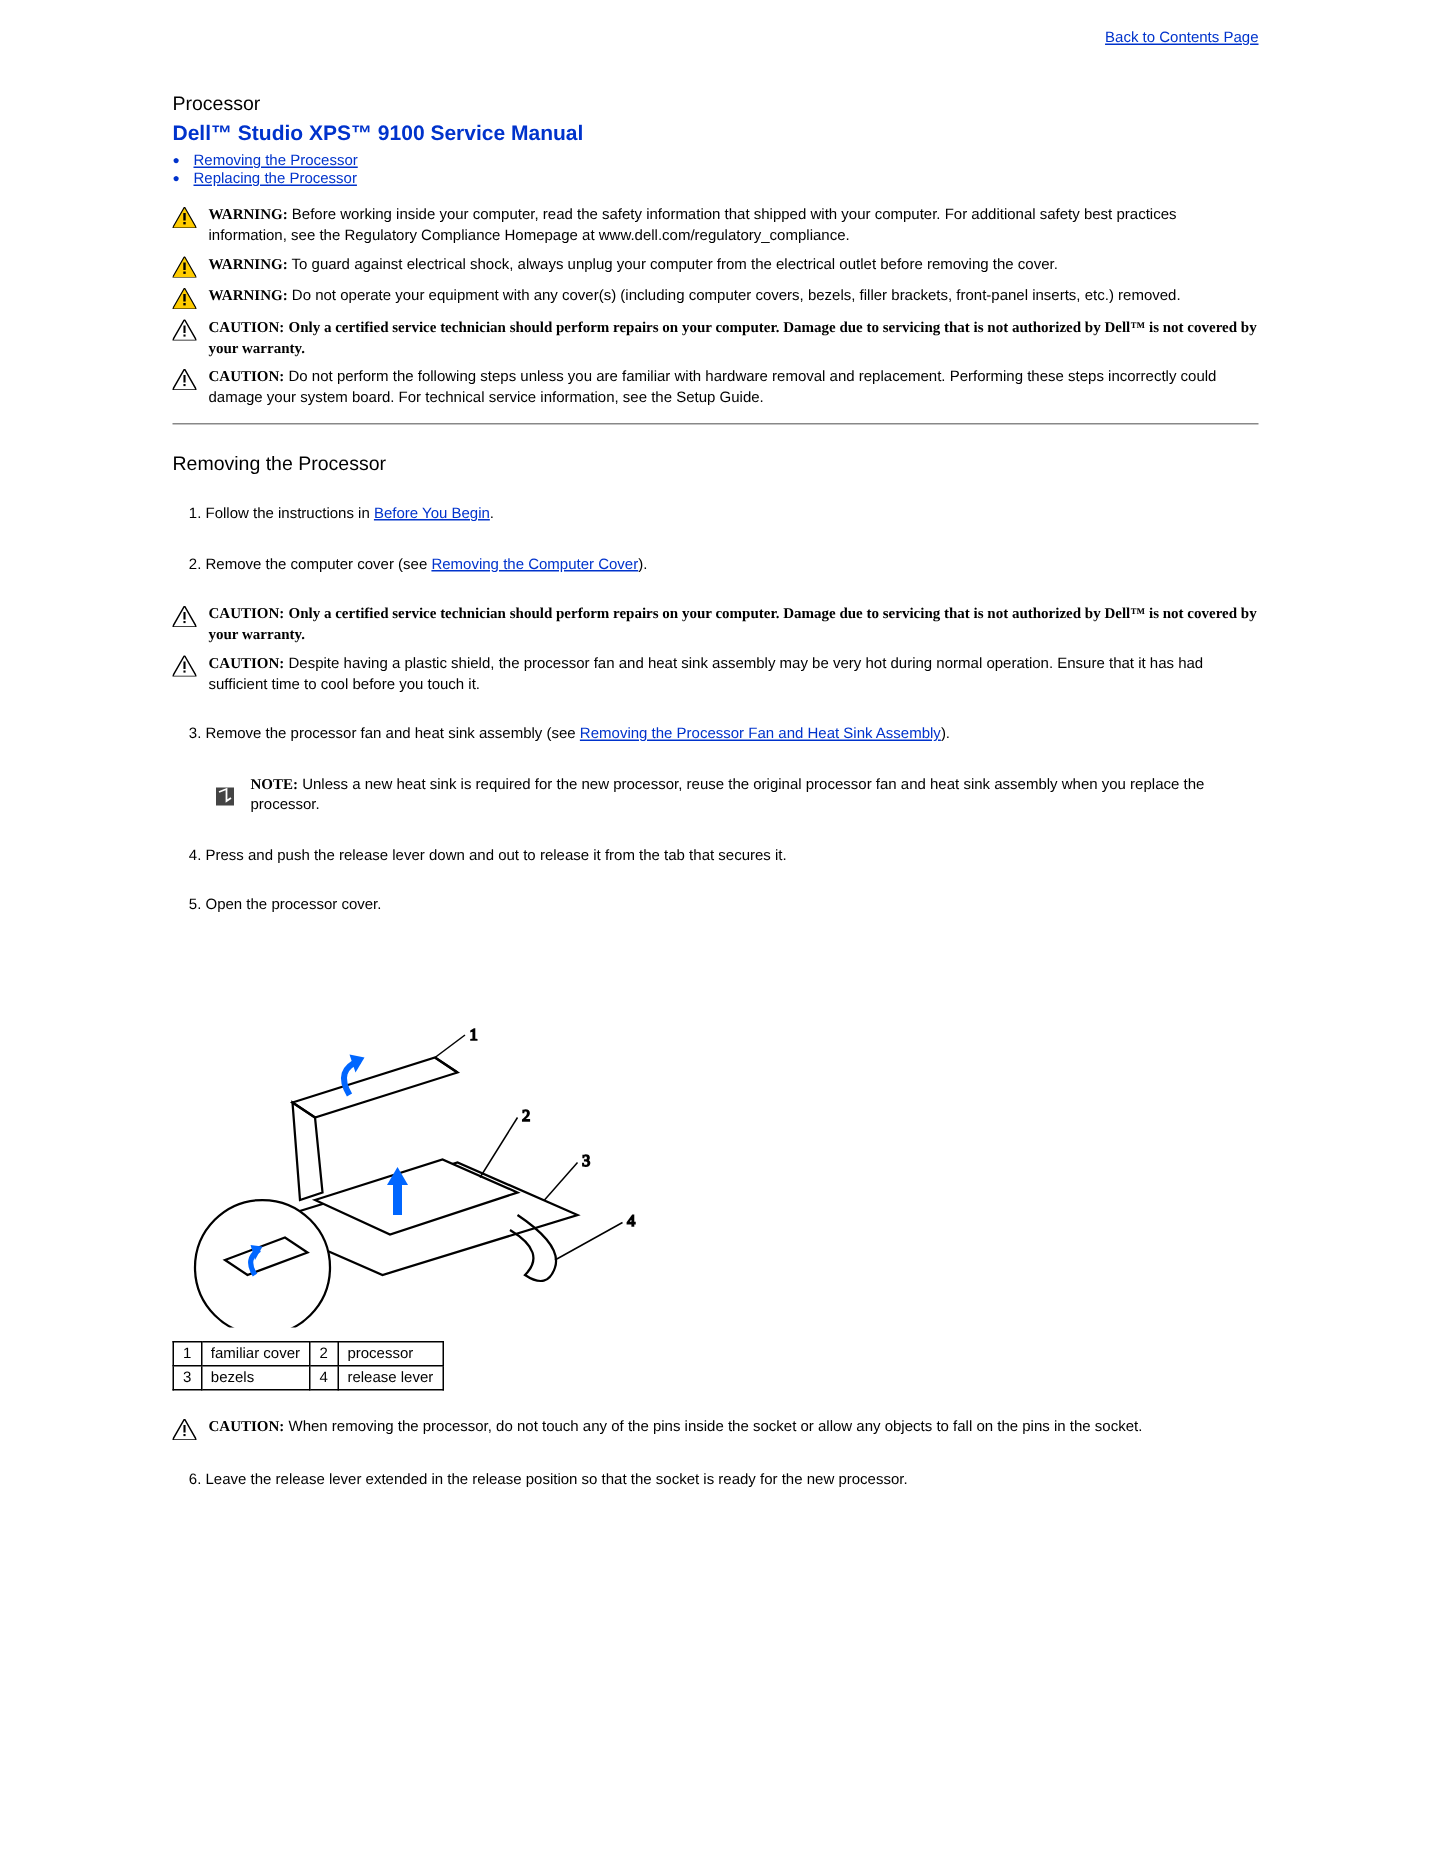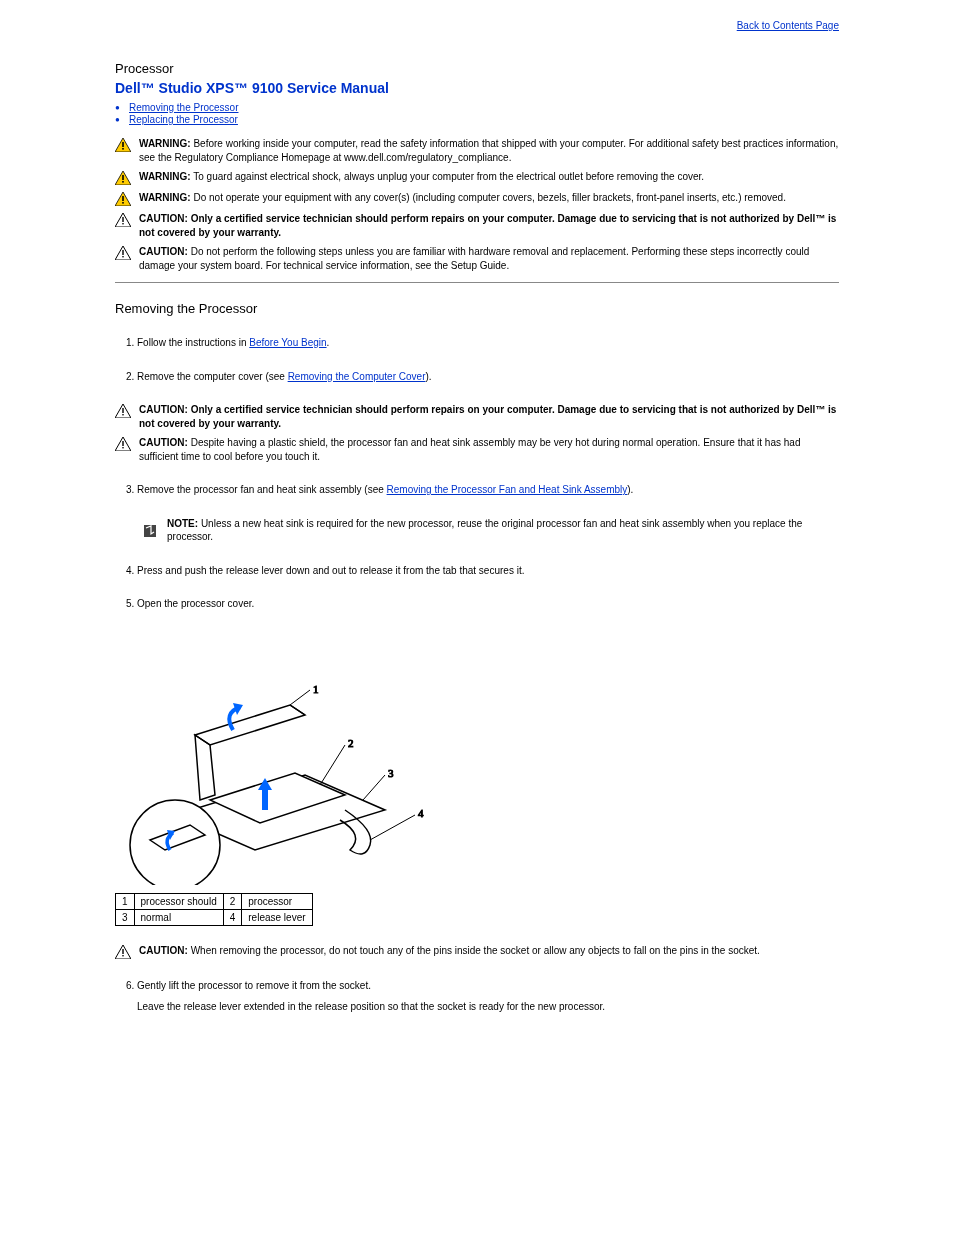--- a/index.html
+++ b/index.html
@@ -42,21 +42,21 @@
     margin: 6px 0;
     line-height: 1.35;
   }
   .callout .icon {
     flex: 0 0 24px;
     display: flex;
     justify-content: flex-start;
     padding-top: 1px;
   }
   .callout .text { flex: 1; }
-  .callout .text b { font-weight: bold; }
+  .callout .text b { font-weight: bold; font-family: Liberation Serif, serif; }
   .tri-warn svg, .tri-caution svg, .note-icon svg { display: block; }
   hr.sep {
     border: none;
     border-top: 1px solid #888;
     margin: 10px 0 18px 0;
   }
   .h2 {
     font-size: 13px;
     margin: 6px 0 10px 0;
   }
@@ -228,43 +228,42 @@
         <text x="273" y="142">3</text>
       <line x1="255" y1="205" x2="300" y2="180"></line>
         <text x="303" y="182">4</text>
     </g>
   </svg>
 
   <table class="legend">
     <tbody>
         <tr>
       <td>1</td>
-      <td>processor should</td>
+      <td>familiar cover</td>
       <td>2</td>
       <td>processor</td>
     </tr>
     <tr>
       <td>3</td>
-      <td>normal</td>
+      <td>bezels</td>
       <td>4</td>
       <td>release lever</td>
     </tr>
   </tbody>
     </table>
 </div>
 
 <div class="callout">
   <span class="icon tri-caution">
     <svg width="16" height="14" viewBox="0 0 16 14">
         <polygon points="8,0 16,14 0,14" fill="none" stroke="#000" stroke-width="1"></polygon>
         <rect x="7.3" y="4" width="1.4" height="5" fill="#000"></rect>
         <rect x="7.3" y="10" width="1.4" height="1.4" fill="#000"></rect>
       </svg>
   </span>
   <span class="text"><b>CAUTION:</b> <span>When removing the processor, do not touch any of the pins inside the socket or allow any objects to fall on the pins in the socket.</span></span>
 </div>
 
 <ol class="steps" start="6">
   <li>
-    <div>Gently lift the processor to remove it from the socket.</div>
     <div style="margin-top:8px">Leave the release lever extended in the release position so that the socket is ready for the new processor.</div>
   </li>
 </ol>
 
 </body></html>

